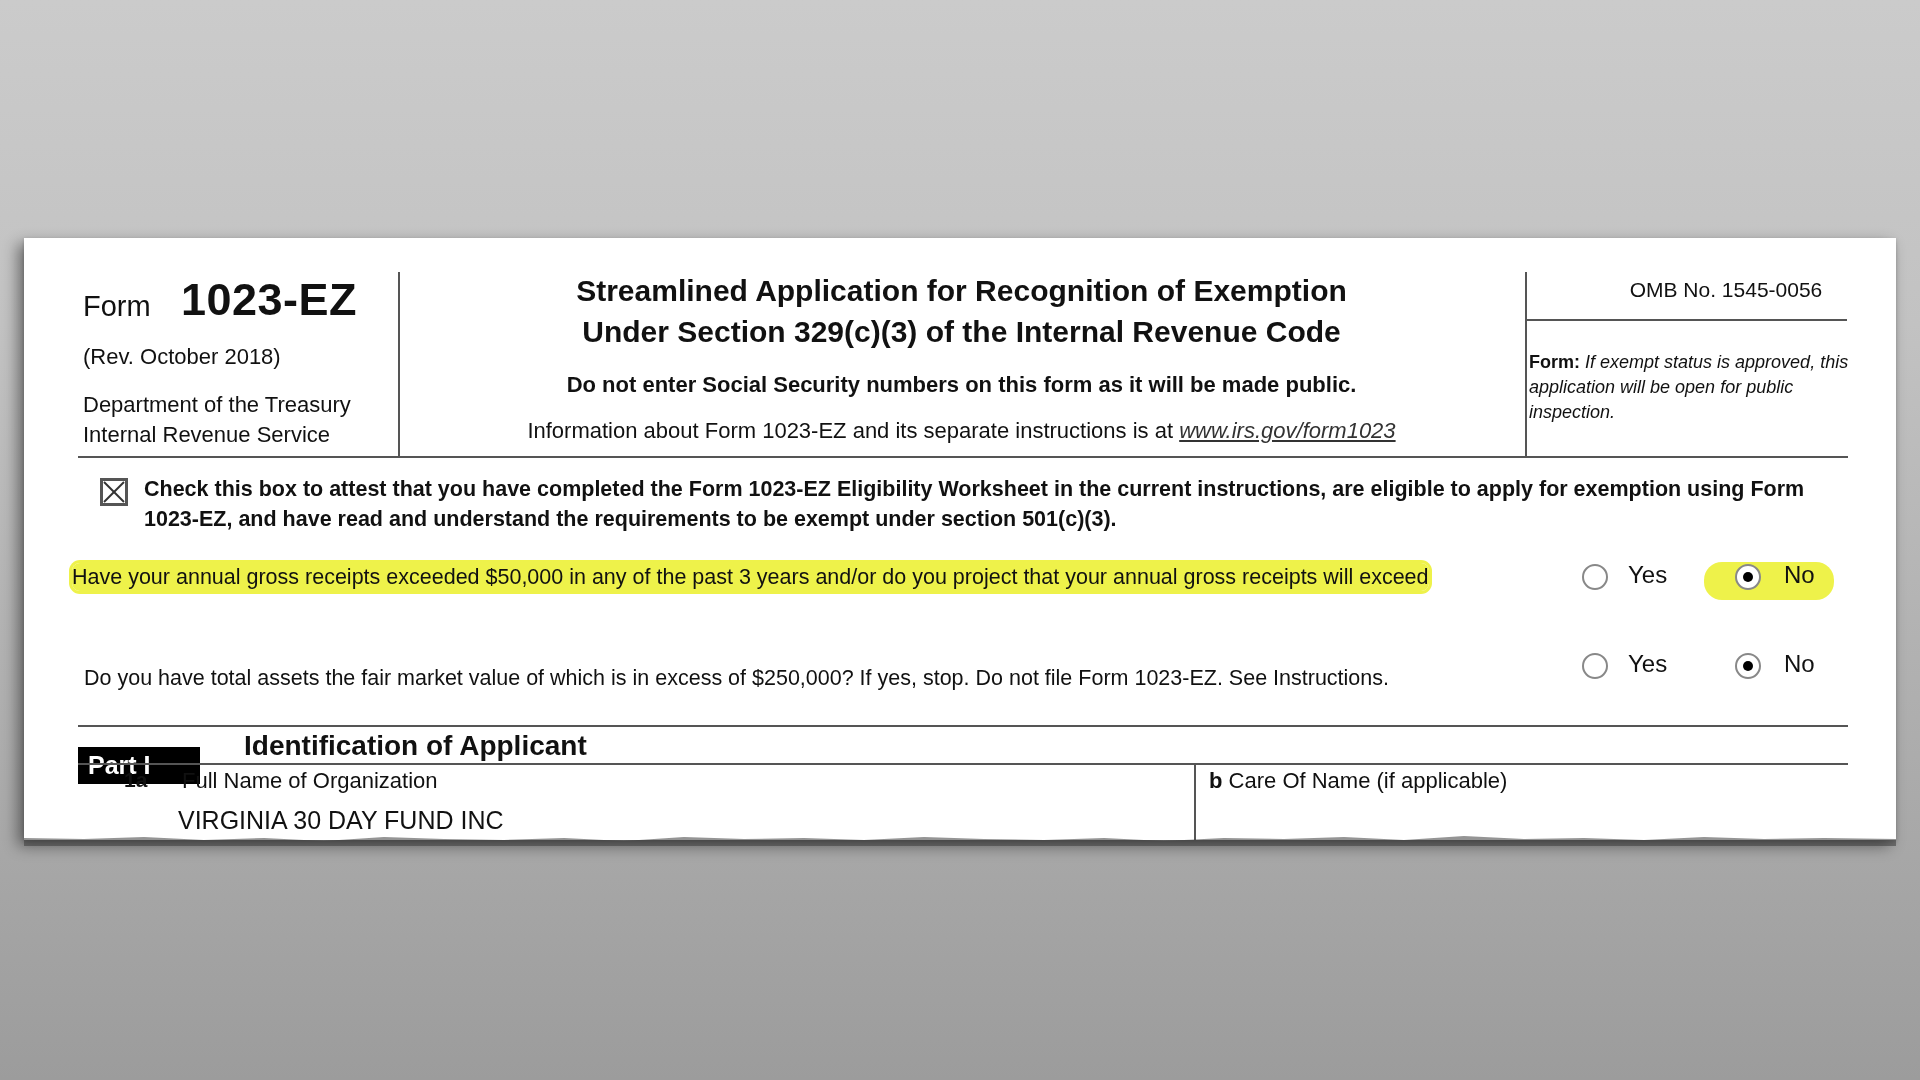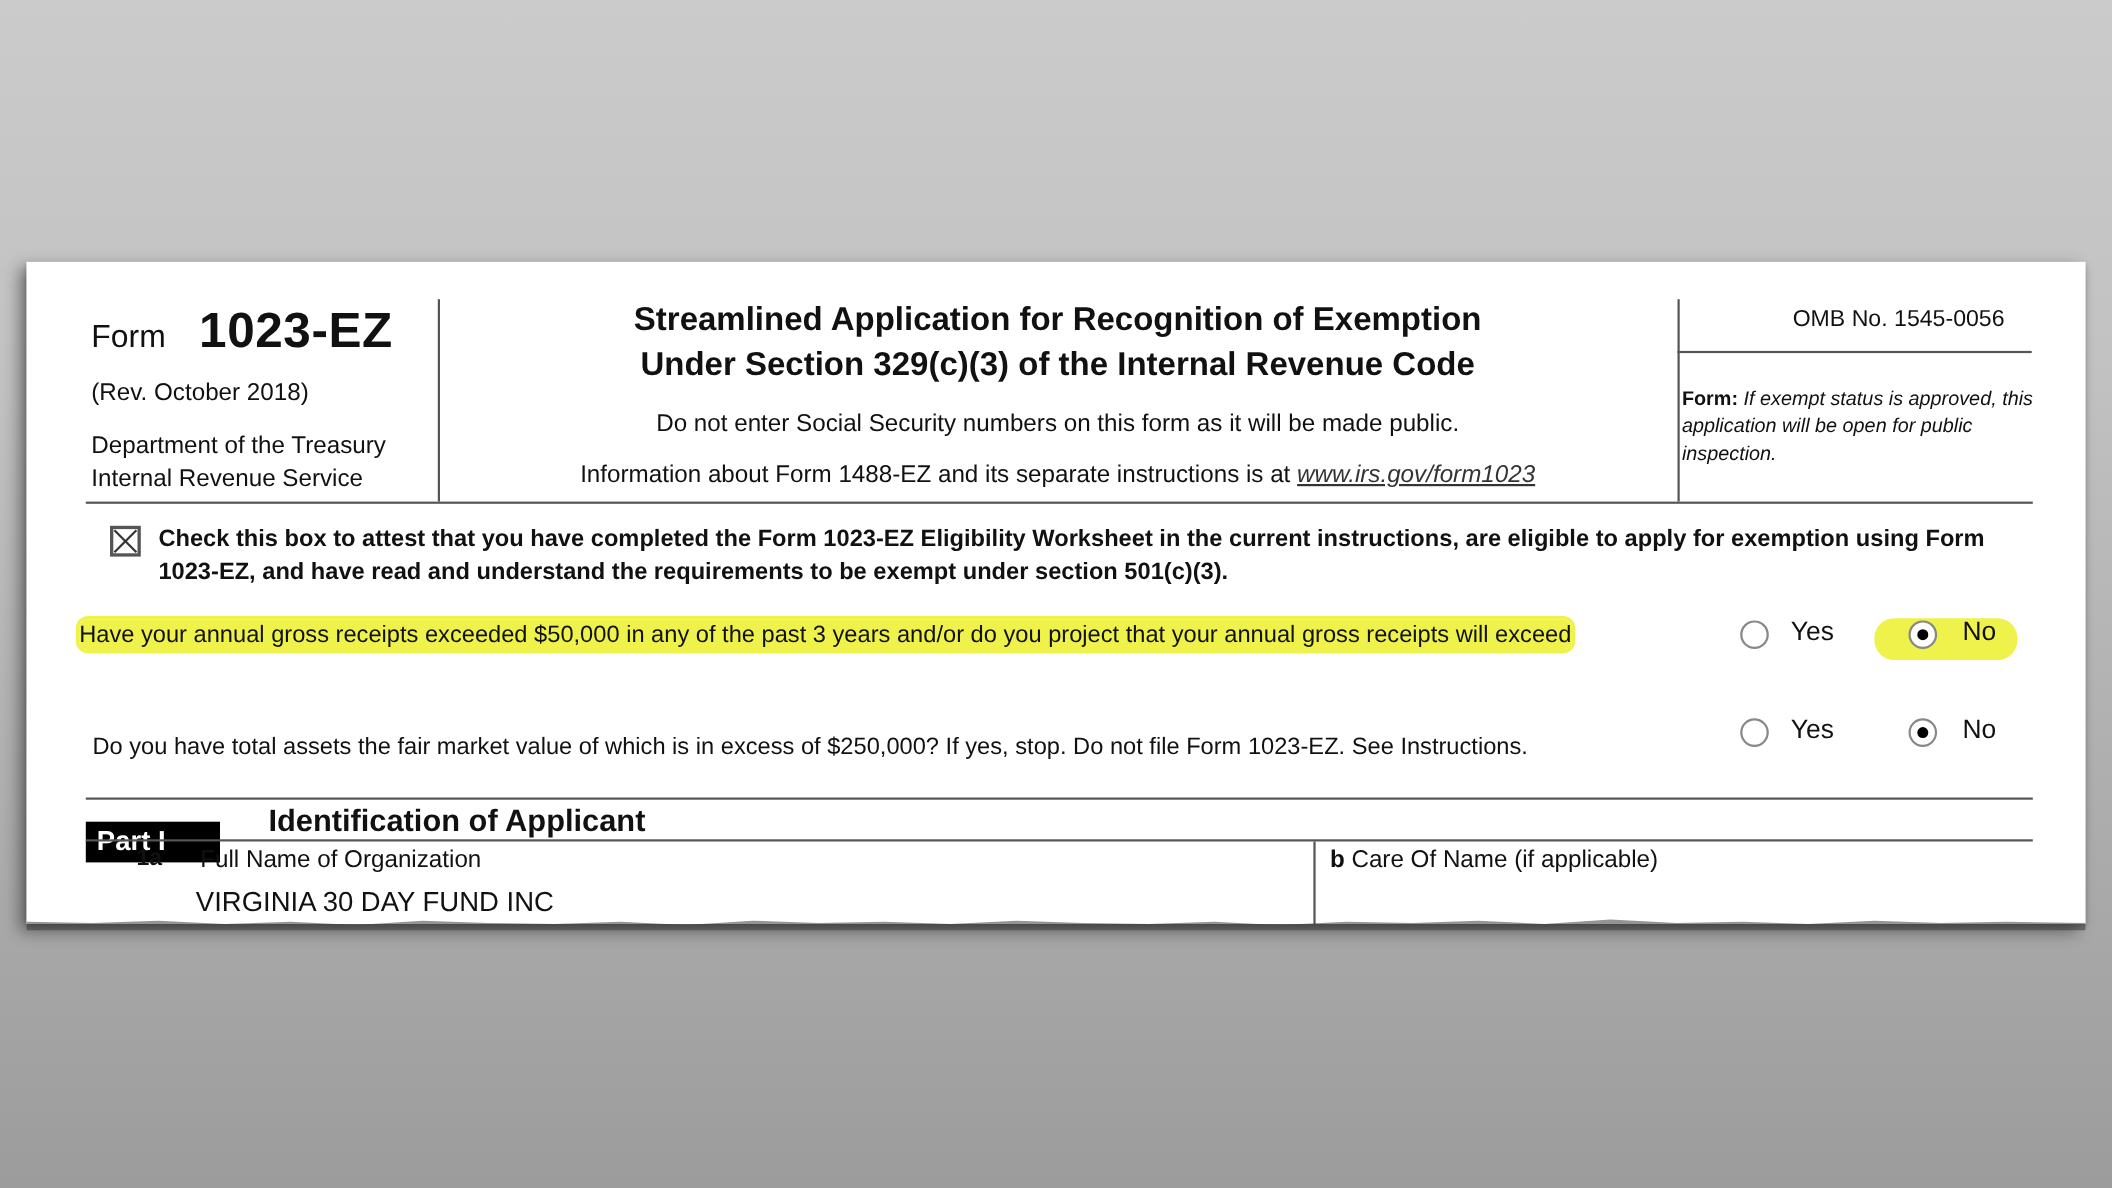--- a/index.html
+++ b/index.html
@@ -20,21 +20,21 @@
   .abs { position:absolute; white-space:nowrap; }
   .hline { position:absolute; height:2px; background:#555; }
   .vline { position:absolute; width:2px; background:#555; }
 
   .form-word { left:59px; top:52px; font-size:29px; }
   .form-num { left:157px; top:36px; font-size:45px; font-weight:bold; letter-spacing:0.5px; }
   .rev { left:59px; top:106px; font-size:22px; }
   .dept { left:59px; top:152px; font-size:22px; line-height:30px; }
 
   .title { left:374px; width:1127px; text-align:center; font-size:30px; font-weight:bold; line-height:41px; top:32px; white-space:normal; }
-  .ssn { left:374px; width:1127px; text-align:center; top:134px; font-size:22px; }
+  .ssn { left:374px; width:1127px; text-align:center; top:134px; font-size:22px;font-weight:bold; }
   .info { left:374px; width:1127px; text-align:center; top:180px; font-size:22px; }
   .info a { color:#333; font-style:italic; text-decoration:underline;text-align:right; }
 
   .omb { left:1503px; width:320px; text-align:center; top:40px; font-size:21px;padding-left:39px; }
   .note { left:1505px; top:112px; font-size:18px; line-height:25px; white-space:normal; width:320px; font-style:italic; }
   .note b { font-style:normal; }
 
   .attest-box { left:76px; top:240px; width:28px; height:28px; border:3px solid #555; box-sizing:border-box; }
   .attest-text { left:120px; top:236px; font-size:21.5px; font-weight:bold; line-height:30px; white-space:normal; width:1680px; }
 
@@ -70,21 +70,21 @@
   </div>
 
   <div class="vline" style="left:374px; top:34px; height:184px;"></div>
 
   <div class="abs title">
     <div>Streamlined Application for Recognition of Exemption</div>
     <div>Under Section 329(c)(3) of the Internal Revenue Code</div>
   </div>
   <div class="abs ssn">Do not enter Social Security numbers on this form as it will be made public.</div>
   <div class="abs info">
-    <span>Information about Form 1488-EZ and its separate instructions is at</span>
+    <span>Information about Form 1023-EZ and its separate instructions is at</span>
     <a>www.irs.gov/form1023</a>
   </div>
 
   <div class="vline" style="left:1501px; top:34px; height:184px;"></div>
 
   <div class="abs omb">OMB No. 1545-0056</div>
   <div class="hline" style="left:1501px; top:81px; width:322px;"></div>
   <div class="abs note">
     <b>Form:</b>
     <span>If exempt status is approved, this application will be open for public inspection.</span>

